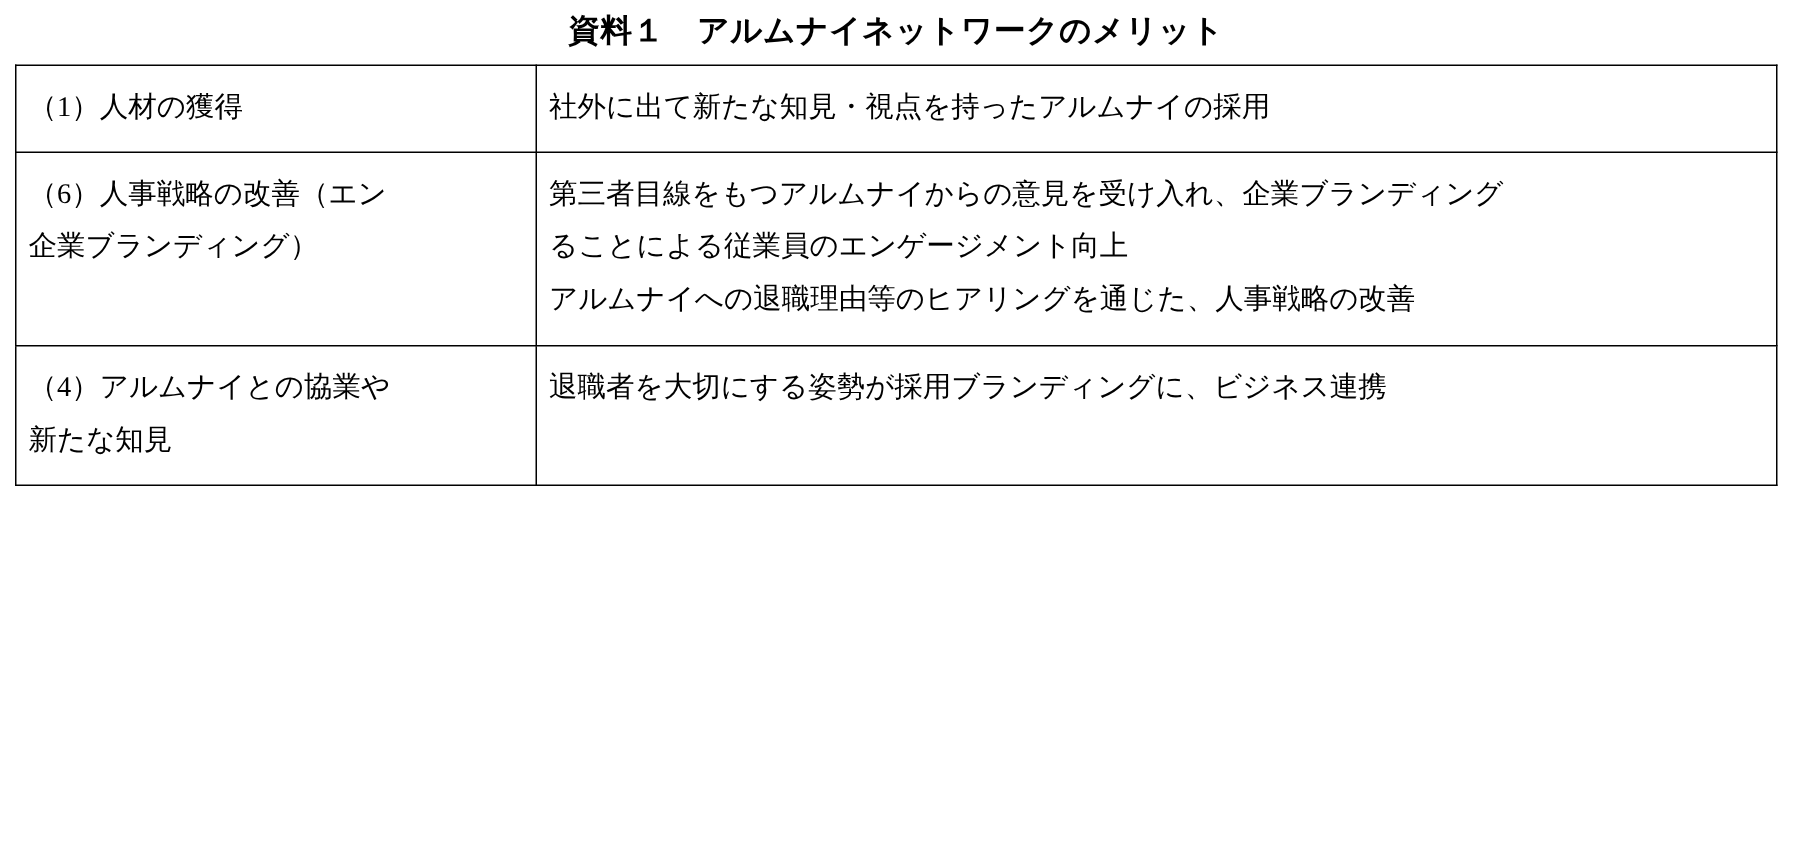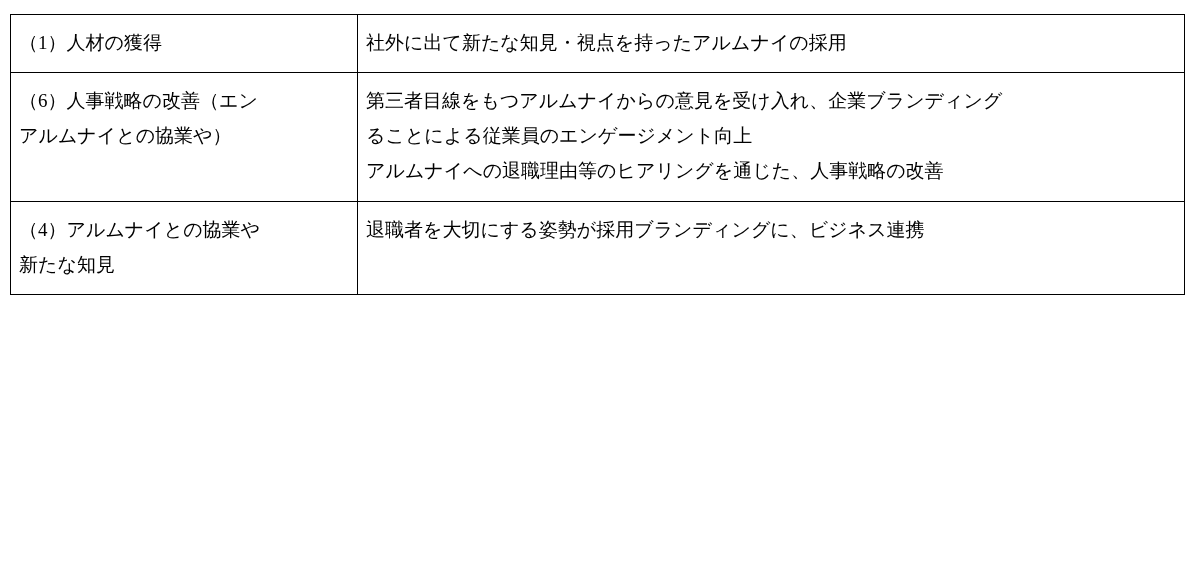--- a/index.html
+++ b/index.html
@@ -25,21 +25,21 @@
     font-family: "Liberation Sans", "DejaVu Sans", sans-serif;
     font-weight: bold;
     font-size: 21px;
     letter-spacing: 0.5px;
     padding-top: 6px;
     padding-bottom: 9px;
   }
   table.merit-table {
     border-collapse: collapse;
     width: 1175px;
-    margin: 14px 10px;
+    margin: 0 10px;
     table-layout: fixed;
   }
   table.merit-table td {
     border: 1px solid #000000;
     vertical-align: top;
     padding: 10px 8px 12px 8px;
     font-size: 19px;
     line-height: 1.85;
   }
   td.col-label {
@@ -61,38 +61,39 @@
     font-weight: bold;
     font-size: 17px;
     padding: 9px 0 0 8px;
   }
 </style>
 </head>
 <body>
 
 <div class="page">
 
+  <div class="doc-title">資料１　アルムナイネットワークのメリット</div>
 
   <table class="merit-table">
     <tbody>
 
       <tr>
         <td class="col-label">
           <span class="label-line">（1）人材の獲得</span>
         </td>
         <td class="col-desc">
           <span class="line">社外に出て新たな知見・視点を持ったアルムナイの採用</span>
         </td>
       </tr>
 
 
       <tr>
         <td class="col-label">
           <span class="label-line">（6）人事戦略の改善（エン</span>
-          <span class="label-line">アルムナイとの協業や）</span>
+          <span class="label-line">企業ブランディング）</span>
         </td>
         <td class="col-desc">
           <span class="line">第三者目線をもつアルムナイからの意見を受け入れ、企業ブランディング</span>
           <span class="line">ることによる従業員のエンゲージメント向上</span>
           <span class="line">アルムナイへの退職理由等のヒアリングを通じた、人事戦略の改善</span>
         </td>
       </tr>
 
       <tr>
         <td class="col-label">

